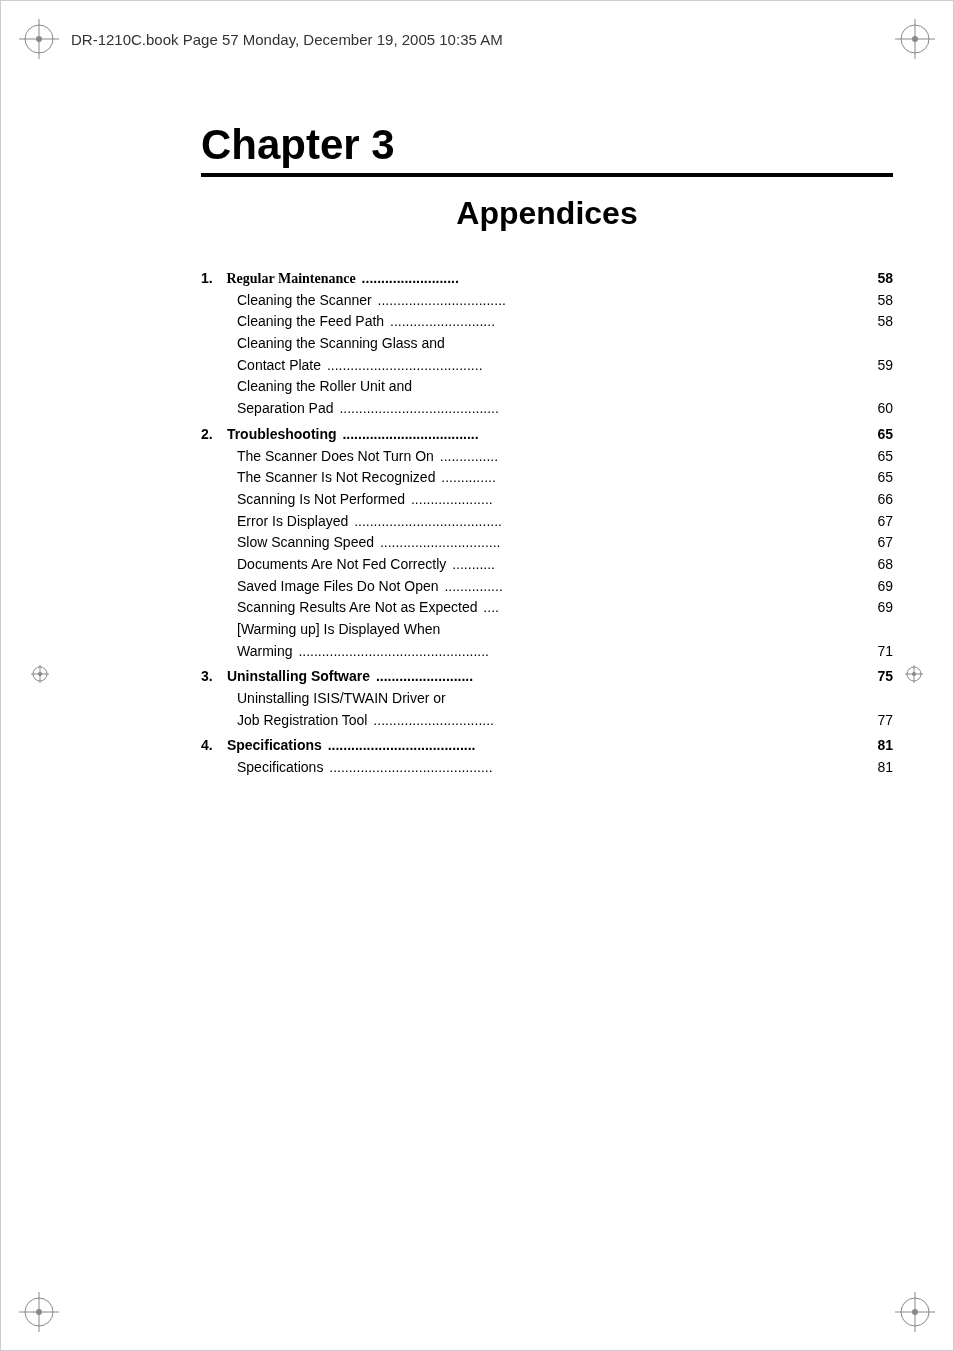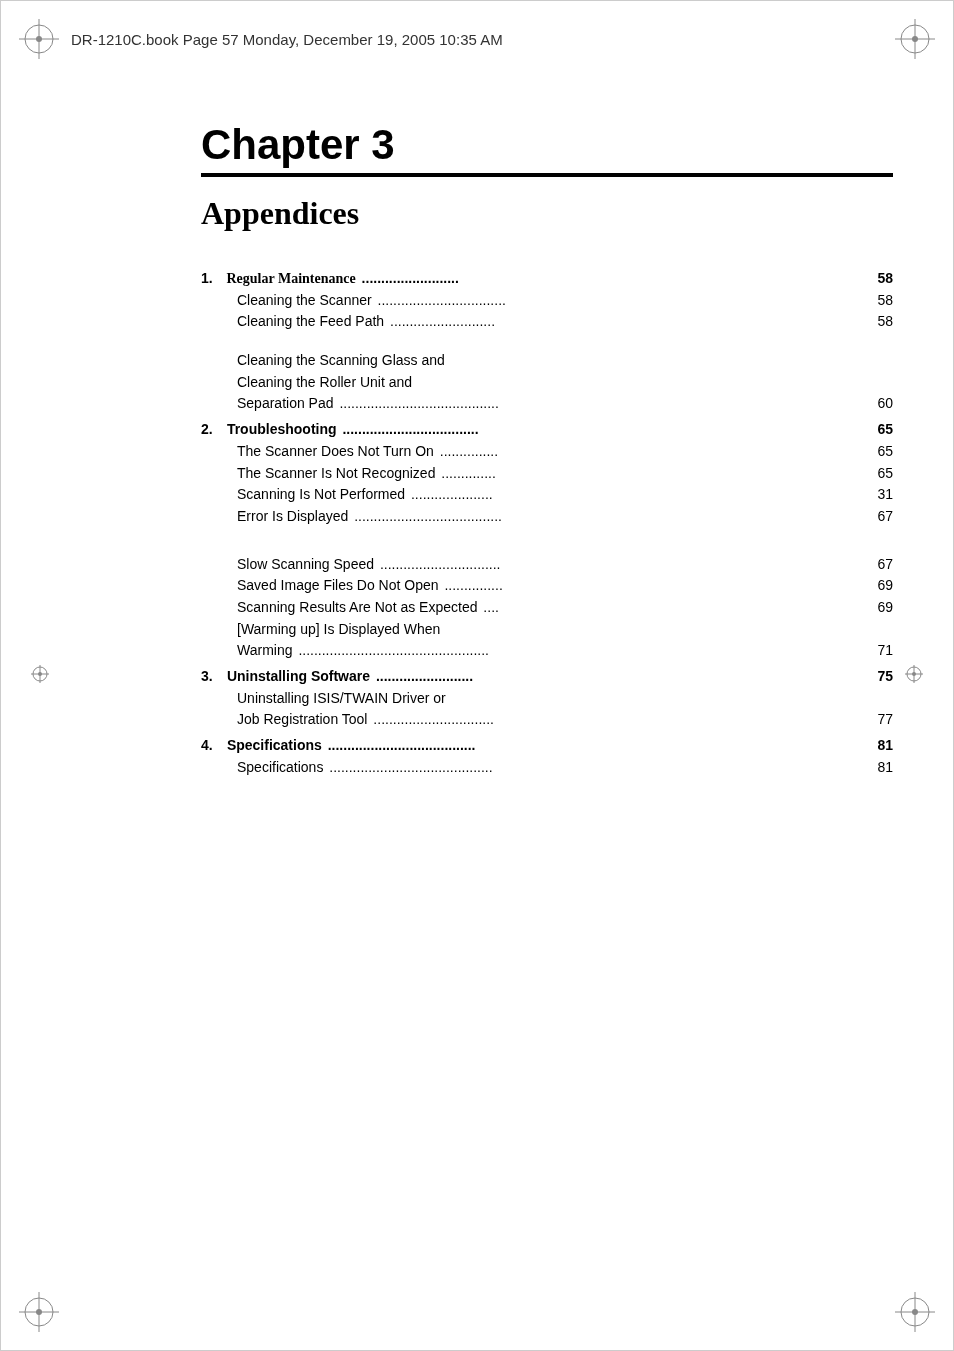--- a/index.html
+++ b/index.html
@@ -74,23 +74,24 @@
     .chapter-rule {
       height: 4px;
       background: #000000;
       margin-bottom: 18px;
       width: 100%;
     }
 
     .appendices-title {
       font-size: 32px;
       font-weight: bold;
-      font-family: Liberation Serif, serif;
+      font-family: Liberation Sans, sans-serif;
       color: #000000;
       margin-bottom: 36px;
+      text-align: center;
     }
 
     
     .toc {
       font-size: 14px;
       font-family: Arial, sans-serif;
       color: #000000;
       line-height: 1.55;
     }
 
@@ -222,23 +223,28 @@
         <div class="row" style="padding-left:36px;">
           <span class="label">Cleaning the Scanner</span>
           <span class="filler">&nbsp;.................................</span>
           <span class="pgnum">58</span>
         </div>
         <div class="row" style="padding-left:36px;">
           <span class="label">Cleaning the Feed Path</span>
           <span class="filler">&nbsp;...........................</span>
           <span class="pgnum">58</span>
         </div>
-        <div style="padding-left:36px;margin-top:17px;">
+        <div style="padding-left:36px;">
           <div class="row">
             <span class="label">Cleaning the Scanning Glass and</span>
+          </div>
+          <div class="row">
+            <span class="label">Contact Plate</span>
+            <span class="filler">&nbsp;........................................</span>
+            <span class="pgnum">59</span>
           </div>
         </div>
         <div style="padding-left:36px;">
           <div class="row">
             <span class="label">Cleaning the Roller Unit and</span>
           </div>
           <div class="row">
             <span class="label">Separation Pad</span>
             <span class="filler">&nbsp;.........................................</span>
             <span class="pgnum">60</span>
@@ -259,31 +265,36 @@
           <span class="pgnum">65</span>
         </div>
         <div class="row" style="padding-left:36px;">
           <span class="label">The Scanner Is Not Recognized</span>
           <span class="filler">&nbsp;..............</span>
           <span class="pgnum">65</span>
         </div>
         <div class="row" style="padding-left:36px;">
           <span class="label">Scanning Is Not Performed</span>
           <span class="filler">&nbsp;.....................</span>
-          <span class="pgnum">31</span>
+          <span class="pgnum">66</span>
         </div>
         <div class="row" style="padding-left:36px;">
           <span class="label">Error Is Displayed</span>
           <span class="filler">&nbsp;......................................</span>
           <span class="pgnum">67</span>
         </div>
-        <div class="row" style="padding-left:36px;margin-top:26px;">
+        <div class="row" style="padding-left:36px;">
           <span class="label">Slow Scanning Speed</span>
           <span class="filler">&nbsp;...............................</span>
           <span class="pgnum">67</span>
+        </div>
+        <div class="row" style="padding-left:36px;">
+          <span class="label">Documents Are Not Fed Correctly</span>
+          <span class="filler">&nbsp;...........</span>
+          <span class="pgnum">68</span>
         </div>
         <div class="row" style="padding-left:36px;">
           <span class="label">Saved Image Files Do Not Open</span>
           <span class="filler">&nbsp;...............</span>
           <span class="pgnum">69</span>
         </div>
         <div class="row" style="padding-left:36px;">
           <span class="label">Scanning Results Are Not as Expected</span>
           <span class="filler">&nbsp;....</span>
           <span class="pgnum">69</span>

